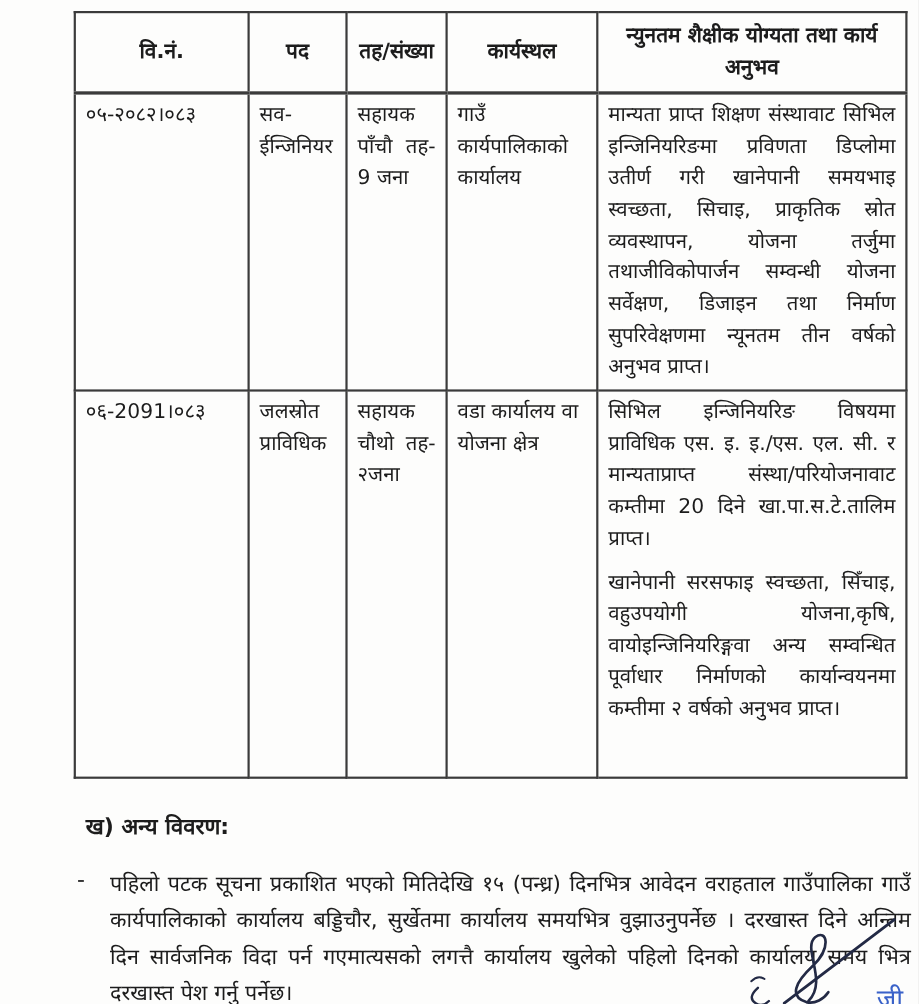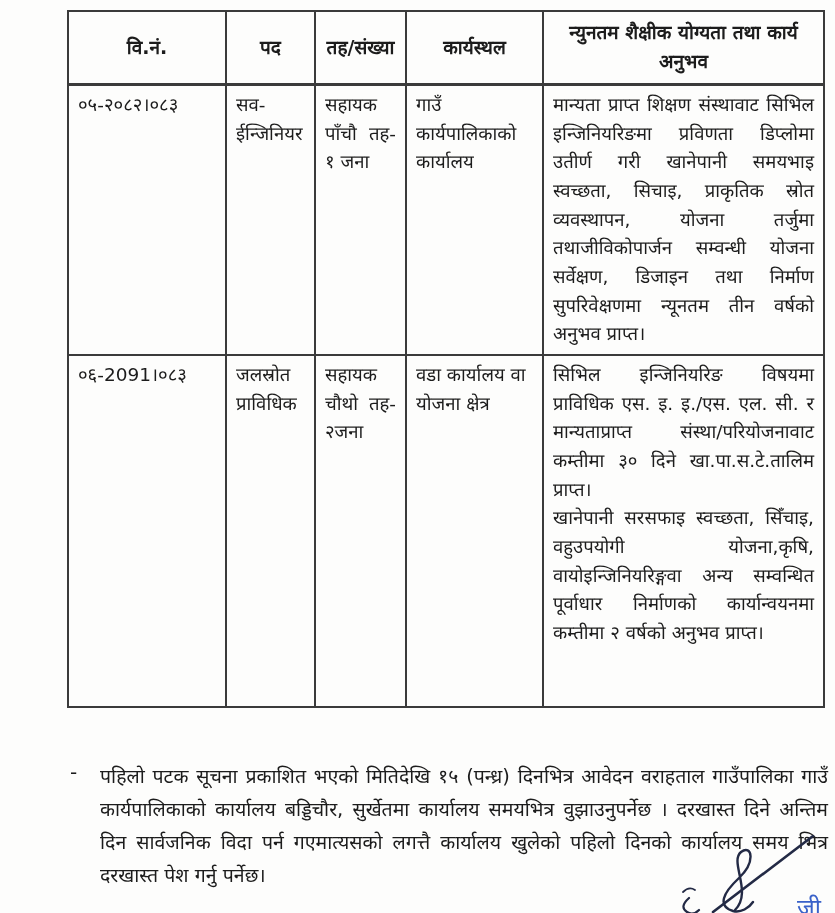--- a/index.html
+++ b/index.html
@@ -40,21 +40,21 @@
     text-align: center;
     vertical-align: middle;
     font-size: 19px;
     border-bottom-width: 3px;
     padding: 6px 6px;
   }
   tr.hdr    { height: 58px; padding-left: 28px; }
   tr.row-1  { height: 220px; }
   tr.row-2  { height: 352px; }
   td.just { text-align: justify; text-justify: inter-word; }
-  td .para + .para { }
+  td .para + .para { margin-top: 12px; }
   .c1 { width: 158px; }
   .c2 { width: 89px;  }
   .c3 { width: 91px;  }
   .c4 { width: 137px; }
   .c5 { width: 281px; }
 
   
   .other-section {
     position: absolute;
     left: 66px;
@@ -114,41 +114,42 @@
           <th>पद</th>
           <th>तह/संख्या</th>
           <th>कार्यस्थल</th>
           <th>न्युनतम शैक्षीक योग्यता तथा कार्य अनुभव</th>
         </tr>
       </thead>
       <tbody>
         <tr class="row-1">
           <td>०५-२०८२।०८३</td>
           <td>सव-ईन्जिनियर</td>
-          <td class="just">सहायक पाँचौ तह- १ जना</td>
+          <td class="just">सहायक पाँचौ तह- 9 जना</td>
           <td>गाउँ कार्यपालिकाको कार्यालय</td>
           <td class="just">
             <div class="para">मान्यता प्राप्त शिक्षण संस्थावाट सिभिल इन्जिनियरिङमा प्रविणता डिप्लोमा उतीर्ण गरी खानेपानी समयभाइ स्वच्छता, सिचाइ, प्राकृतिक स्रोत व्यवस्थापन, योजना तर्जुमा तथाजीविकोपार्जन सम्वन्धी योजना सर्वेक्षण, डिजाइन तथा निर्माण सुपरिवेक्षणमा न्यूनतम तीन वर्षको अनुभव प्राप्त।</div>
           </td>
         </tr>
         <tr class="row-2">
           <td>०६-2091।०८३</td>
           <td>जलस्रोत प्राविधिक</td>
           <td class="just">सहायक चौथो तह- २जना</td>
           <td>वडा कार्यालय वा योजना क्षेत्र</td>
           <td class="just">
-            <div class="para">सिभिल इन्जिनियरिङ विषयमा प्राविधिक एस. इ. इ./एस. एल. सी. र मान्यताप्राप्त संस्था/परियोजनावाट कम्तीमा ३० दिने खा.पा.स.टे.तालिम प्राप्त।</div>
+            <div class="para">सिभिल इन्जिनियरिङ विषयमा प्राविधिक एस. इ. इ./एस. एल. सी. र मान्यताप्राप्त संस्था/परियोजनावाट कम्तीमा 20 दिने खा.पा.स.टे.तालिम प्राप्त।</div>
             <div class="para">खानेपानी सरसफाइ स्वच्छता, सिँचाइ, वहुउपयोगी योजना,कृषि, वायोइन्जिनियरिङ्गवा अन्य सम्वन्धित पूर्वाधार निर्माणको कार्यान्वयनमा कम्तीमा २ वर्षको अनुभव प्राप्त।</div>
           </td>
         </tr>
       </tbody>
     </table>
   </div>
 
   <div class="other-section">
+    <div class="other-heading">ख) अन्य विवरण:</div>
     <div class="bullet-row">
       <div class="bullet-marker">-</div>
       <div class="bullet-text">पहिलो पटक सूचना प्रकाशित भएको मितिदेखि १५ (पन्ध्र) दिनभित्र आवेदन वराहताल गाउँपालिका गाउँ कार्यपालिकाको कार्यालय बड्डिचौर, सुर्खेतमा कार्यालय समयभित्र वुझाउनुपर्नेछ । दरखास्त दिने अन्तिम दिन सार्वजनिक विदा पर्न गएमात्यसको लगत्तै कार्यालय खुलेको पहिलो दिनको कार्यालय समय भित्र दरखास्त पेश गर्नु पर्नेछ।</div>
     </div>
   </div>
 
   <svg class="signature" viewBox="0 0 180 85" xmlns="http://www.w3.org/2000/svg">
 
     <path d="M158,8 L58,84" stroke="#232a45" stroke-width="2.6" fill="none" stroke-linecap="round"></path>
 

